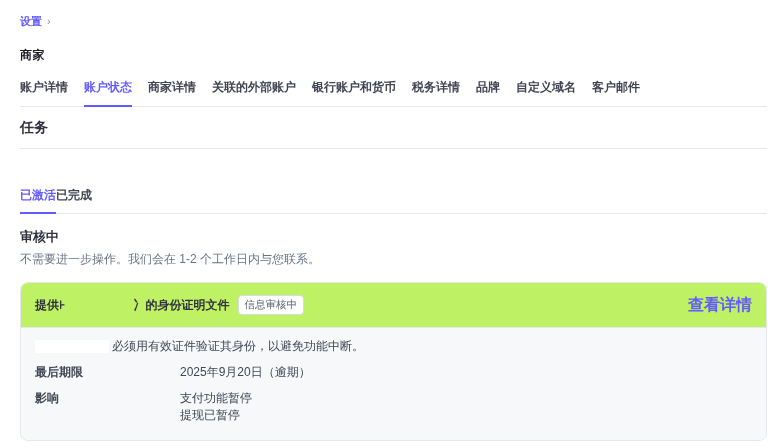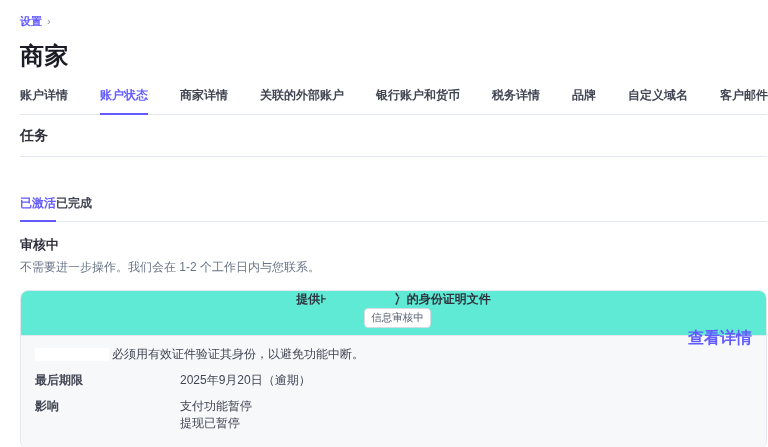--- a/index.html
+++ b/index.html
@@ -17,45 +17,45 @@
     font-family:"Liberation Sans","DejaVu Sans",sans-serif;
     color:var(--text);
     font-size:12px;
   }
   .main{padding:14px 1px 0 20px;}
   
   .breadcrumb{display:flex;align-items:center;gap:5px;height:15px;}
   .breadcrumb a{color:var(--accent);font-weight:700;font-size:11px;text-decoration:none;cursor:pointer;}
   .breadcrumb .chev{color:#8792a2;font-size:11px;line-height:1;}
   
-  h1{font-size:24px;font-weight:700;color:#1a1b25;margin-top:11px;letter-spacing:.5px;}
+  h1{font-size:12px;font-weight:700;color:#1a1b25;margin-top:18px;letter-spacing:.5px;}
   
-  .tabbar{display:flex;gap:32px;margin-top:15px;border-bottom:1px solid var(--divider);}
+  .tabbar{display:flex;gap:16px;margin-top:15px;border-bottom:1px solid var(--divider);}
   .tab{
     font-size:12px;font-weight:700;color:#414552;padding-bottom:9px;cursor:pointer;
     white-space:nowrap;border-bottom:2px solid transparent;margin-bottom:-1px;
   }
   .tab.active{color:var(--accent);border-bottom-color:var(--accent);}
   
   .tasks-heading{font-size:14px;font-weight:700;margin-top:12px;padding-bottom:11px;border-bottom:1px solid var(--divider);}
   
   .subtabs{display:flex;margin-top:38px;border-bottom:1px solid var(--divider);}
   .subtab{
     font-size:12px;font-weight:700;color:#414552;padding-bottom:8px;cursor:pointer;
     border-bottom:2px solid transparent;margin-bottom:-1px;
   }
   .subtab.active{color:var(--accent);border-bottom-color:var(--accent);}
   
   .review-head{font-size:13px;font-weight:700;margin-top:14px;}
   .review-desc{font-size:12px;color:var(--secondary);margin-top:5px;}
   
   .card{margin-top:14px;border:1px solid var(--divider);border-radius:8px;overflow:hidden;}
   .card-head{
-    display:flex;align-items:center;background:#5eead4;
-    padding:0 14px;height:45px;border-bottom:1px solid var(--divider);flex-direction:column;
+    display:flex;align-items:center;background:#bef264;
+    padding:0 14px;height:45px;border-bottom:1px solid var(--divider);
   }
   .card-title{font-size:12px;font-weight:700;color:#30313d;display:flex;align-items:center;}
   .redact-gap{display:inline-block;width:68px;height:12px;}
   .badge{
     margin-left:8px;font-size:10.5px;font-weight:400;color:#596171;background:#fff;
     border:1px solid var(--badge-border);border-radius:4px;padding:2px 6px;line-height:1.3;
     white-space:nowrap;
   }
   .details-link{margin-left:auto;color:var(--accent);font-size:16px;font-weight:700;text-decoration:none;cursor:pointer;}
   .card-body{background:var(--card-body-bg);padding:10px 14px 16px 14px;}

